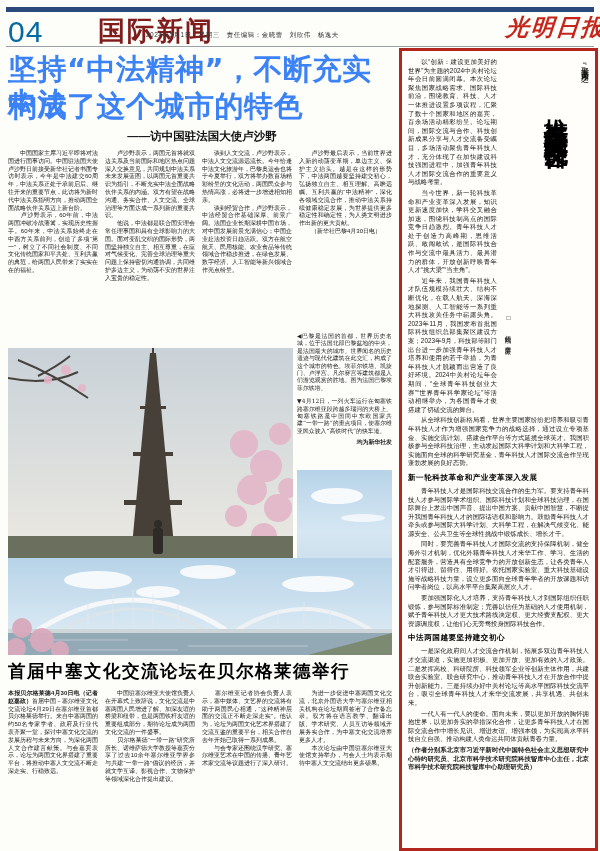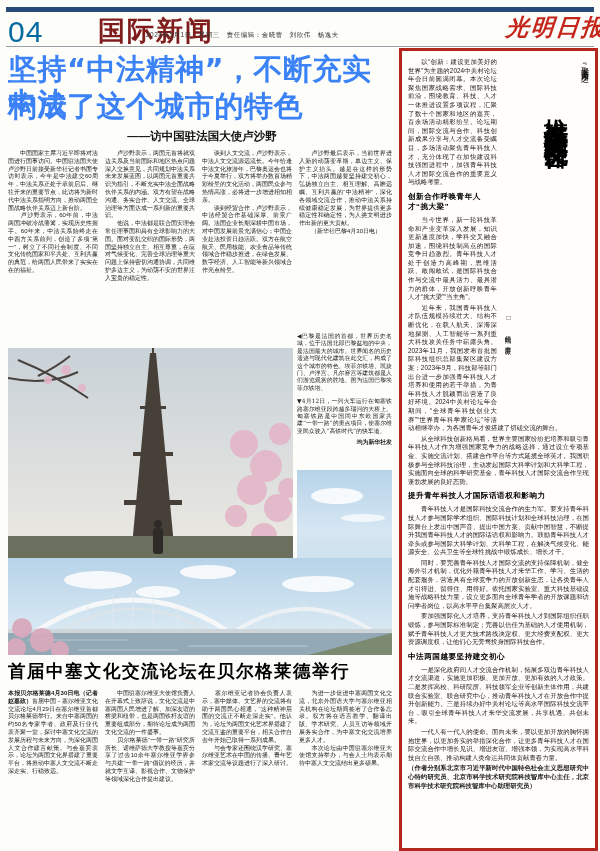--- a/index.html
+++ b/index.html
@@ -180,25 +180,24 @@
 <div class="abs bodycol bot-c4">　　为进一步促进中塞两国文化交流，北京外国语大学与塞尔维亚相关机构在论坛期间签署了合作备忘录。双方将在语言教学、翻译出版、学术研究、人员互访等领域开展务实合作，为中塞文化交流培养更多人才。
 　　本次论坛由中国驻塞尔维亚大使馆支持举办，与会人士均表示期待中塞人文交流结出更多硕果。</div>
 
 <div class="abs redbox">
   <div class="rb-float">
     <div class="rb-kicker">『聚天下英才而用之』</div>
     <div class="rb-title">推进青年科技人才国际交流合作</div>
     <div class="rb-byline">□ 任晓刚　李梦薇</div>
   </div>
   <p class="rb-p">　　以“创新：建设更加美好的世界”为主题的2024中关村论坛年会日前圆满闭幕。本次论坛聚焦国家战略需求、国际科技前沿，围绕教育、科技、人才一体推进设置多项议程，汇聚了数十个国家和地区的嘉宾，百余场活动精彩纷呈。论坛期间，国际交流与合作、科技创新成果分享与人才交流备受瞩目，多场活动聚焦青年科技人才，充分体现了在加快建设科技强国进程中，加强青年科技人才国际交流合作的重要意义与战略考量。</p>
-  <div class="rb-sub">创新合作呼唤青年人才“挑大梁”</div>
   <p class="rb-p">　　当今世界，新一轮科技革命和产业变革深入发展，知识更新速度加快，学科交叉融合加速，围绕科技制高点的国际竞争日趋激烈。青年科技人才处于创造力高峰期，思维活跃、敢闯敢试，是国际科技合作与交流中最具活力、最具潜力的群体，开放创新呼唤青年人才“挑大梁”“当主角”。</p>
   <p class="rb-p">　　近年来，我国青年科技人才队伍规模持续壮大、结构不断优化，在载人航天、深海深地探测、人工智能等一系列重大科技攻关任务中崭露头角。2023年11月，我国发布首批国际科技组织总部集聚区建设方案；2023年9月，科技部等部门出台进一步加强青年科技人才培养和使用的若干举措，为青年科技人才脱颖而出营造了良好环境。2024中关村论坛年会期间，“全球青年科技创业大赛”“世界青年科学家论坛”等活动相继举办，为各国青年才俊搭建了切磋交流的舞台。</p>
   <p class="rb-p">　　从全球科技创新格局看，世界主要国家纷纷把培养和吸引青年科技人才作为增强国家竞争力的战略选择，通过设立专项基金、实施交流计划、搭建合作平台等方式延揽全球英才。我国积极参与全球科技治理，主动发起国际大科学计划和大科学工程，实施面向全球的科学研究基金，青年科技人才国际交流合作呈现蓬勃发展的良好态势。</p>
-  <div class="rb-sub">提升青年科技人才国际话语权和影响力</div>
+  <div class="rb-sub">新一轮科技革命和产业变革深入发展</div>
   <p class="rb-p">　　青年科技人才是国际科技交流合作的生力军。要支持青年科技人才参与国际学术组织、国际科技计划和全球科技治理，在国际舞台上发出中国声音、提出中国方案、贡献中国智慧，不断提升我国青年科技人才的国际话语权和影响力。鼓励青年科技人才牵头或参与国际大科学计划、大科学工程，在解决气候变化、能源安全、公共卫生等全球性挑战中锻炼成长、增长才干。</p>
   <p class="rb-p">　　同时，要完善青年科技人才国际交流的支持保障机制，健全海外引才机制，优化外籍青年科技人才来华工作、学习、生活的配套服务，营造具有全球竞争力的开放创新生态，让各类青年人才引得进、留得住、用得好。依托国家实验室、重大科技基础设施等战略科技力量，设立更多面向全球青年学者的开放课题和访问学者岗位，以高水平平台集聚高层次人才。</p>
   <p class="rb-p">　　要加强国际化人才培养，支持青年科技人才到国际组织任职锻炼，参与国际标准制定；完善以信任为基础的人才使用机制，赋予青年科技人才更大技术路线决定权、更大经费支配权、更大资源调度权，让他们心无旁骛投身国际科技合作。</p>
   <div class="rb-sub">中法两国越要坚持建交初心</div>
   <p class="rb-p">　　一是深化政府间人才交流合作机制，拓展多双边青年科技人才交流渠道，实施更加积极、更加开放、更加有效的人才政策。二是发挥高校、科研院所、科技领军企业等创新主体作用，共建联合实验室、联合研究中心，推动青年科技人才在开放合作中提升创新能力。三是持续办好中关村论坛等高水平国际科技交流平台，吸引全球青年科技人才来华交流发展，共享机遇、共创未来。</p>
   <p class="rb-p">　　一代人有一代人的使命。面向未来，要以更加开放的胸怀拥抱世界，以更加务实的举措深化合作，让更多青年科技人才在国际交流合作中增长见识、增进友谊、增强本领，为实现高水平科技自立自强、推动构建人类命运共同体贡献青春力量。</p>
   <p class="rb-p rb-tail">（作者分别系北京市习近平新时代中国特色社会主义思想研究中心特约研究员、北京市科学技术研究院科技智库中心主任，北京市科学技术研究院科技智库中心助理研究员）</p>
 </div>
 
 </body></html>

